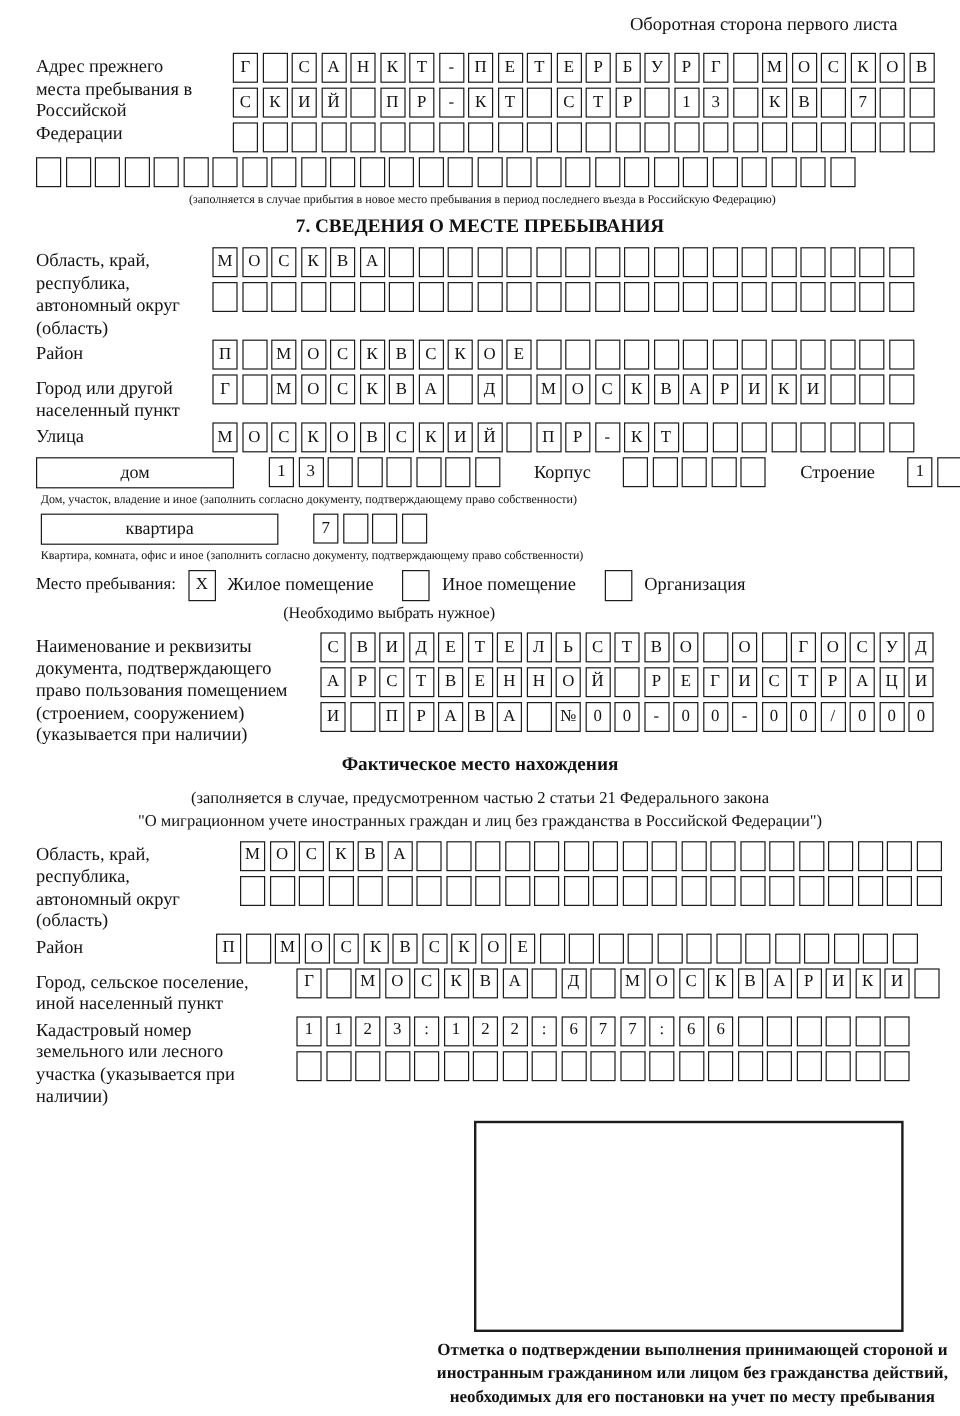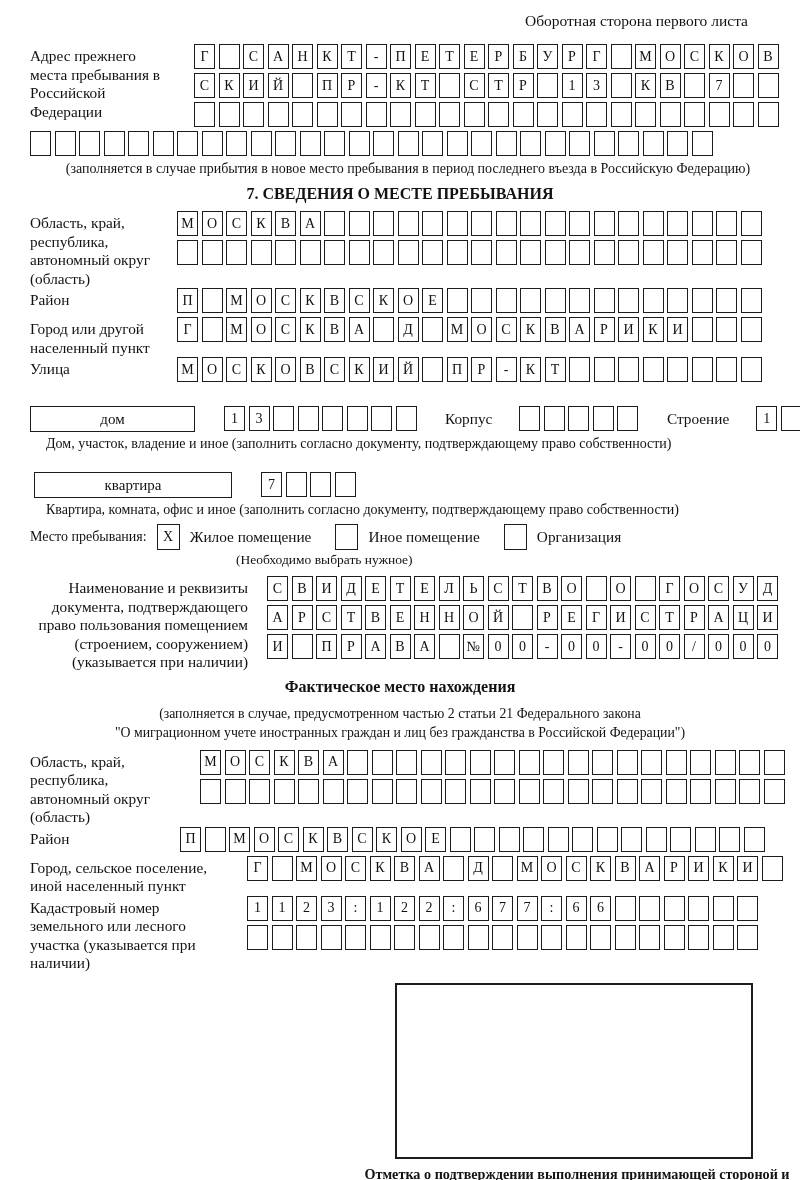--- a/index.html
+++ b/index.html
@@ -6,31 +6,31 @@
   body{
     width:800px;height:1180px;overflow:hidden;
     font-family:"Liberation Serif","DejaVu Serif",serif;
     color:#121212;font-size:15px;
   }
   .page{padding:12px 30px 0 30px;width:740px;box-sizing:content-box;}
   .header-note{text-align:right;padding-right:22px;font-size:15.5px;margin-bottom:14px;}
 
   .block{display:flex;align-items:flex-start;gap:19px;}
   .label{line-height:18.5px;font-size:15.3px;flex-shrink:0;padding-top:3px;}
-  .w145{width:145px;} .w128{width:128px;} .w218{width:218px;text-align:right;}
+  .w145{width:145px;} .w128{width:128px;} .w218{width:218px;}
   .w151{width:151px;} .w131{width:131px;} .w198{width:198px;}
 
   .cellcol{display:flex;flex-direction:column;}
   .cells{display:flex;flex-wrap:nowrap;}
   .cell{
     width:21px;height:25px;box-sizing:border-box;border:1.6px solid #1c1c1c;
     margin:0 3.5px 4px 0;display:flex;align-items:center;justify-content:center;
     font-size:14px;line-height:1;flex-shrink:0;
   }
-  .caption{font-size:14px;margin:1px 0 6px 16px;}
+  .caption{font-size:10px;margin:1px 0 6px 4px;}
   .caption.center{text-align:center;}
   .sec-title{text-align:center;font-weight:bold;font-size:16px;margin:8px 0 8px 0;}
 
   .widebox{
     border:1.6px solid #1c1c1c;height:26px;box-sizing:border-box;
     display:flex;align-items:center;justify-content:center;font-size:15px;flex-shrink:0;
   }
   .housebox{width:165px;margin-right:10px;}
   .aptbox{width:198px;margin-left:4px;margin-right:10px;}
   .inline-lbl{font-size:15.3px;padding:4px 8px 0 6px;flex-shrink:0;}
@@ -43,21 +43,21 @@
 
   .act-caption{text-align:center;font-size:13.8px;line-height:19px;margin:0;}
   .stamp-box{
     width:358px;height:176px;border:2px solid #1c1c1c;box-sizing:border-box;
     margin:10px 0 6px 365px;
   }
   .stamp-caption{
     width:438px;margin-left:328px;text-align:center;
     font-weight:bold;font-size:14.2px;line-height:19.5px;
   }
-  .mt2{margin-top:20px;} .mt6{margin-top:6px;}
+  .mt2{margin-top:0;} .mt6{margin-top:6px;}
 </style>
 </head>
 <body>
 
 <div class="page">
 
   <div class="header-note">Оборотная сторона первого листа</div>
 
   <div class="block">
     <div class="label w145">Адрес прежнего места пребывания в Российской Федерации</div>

